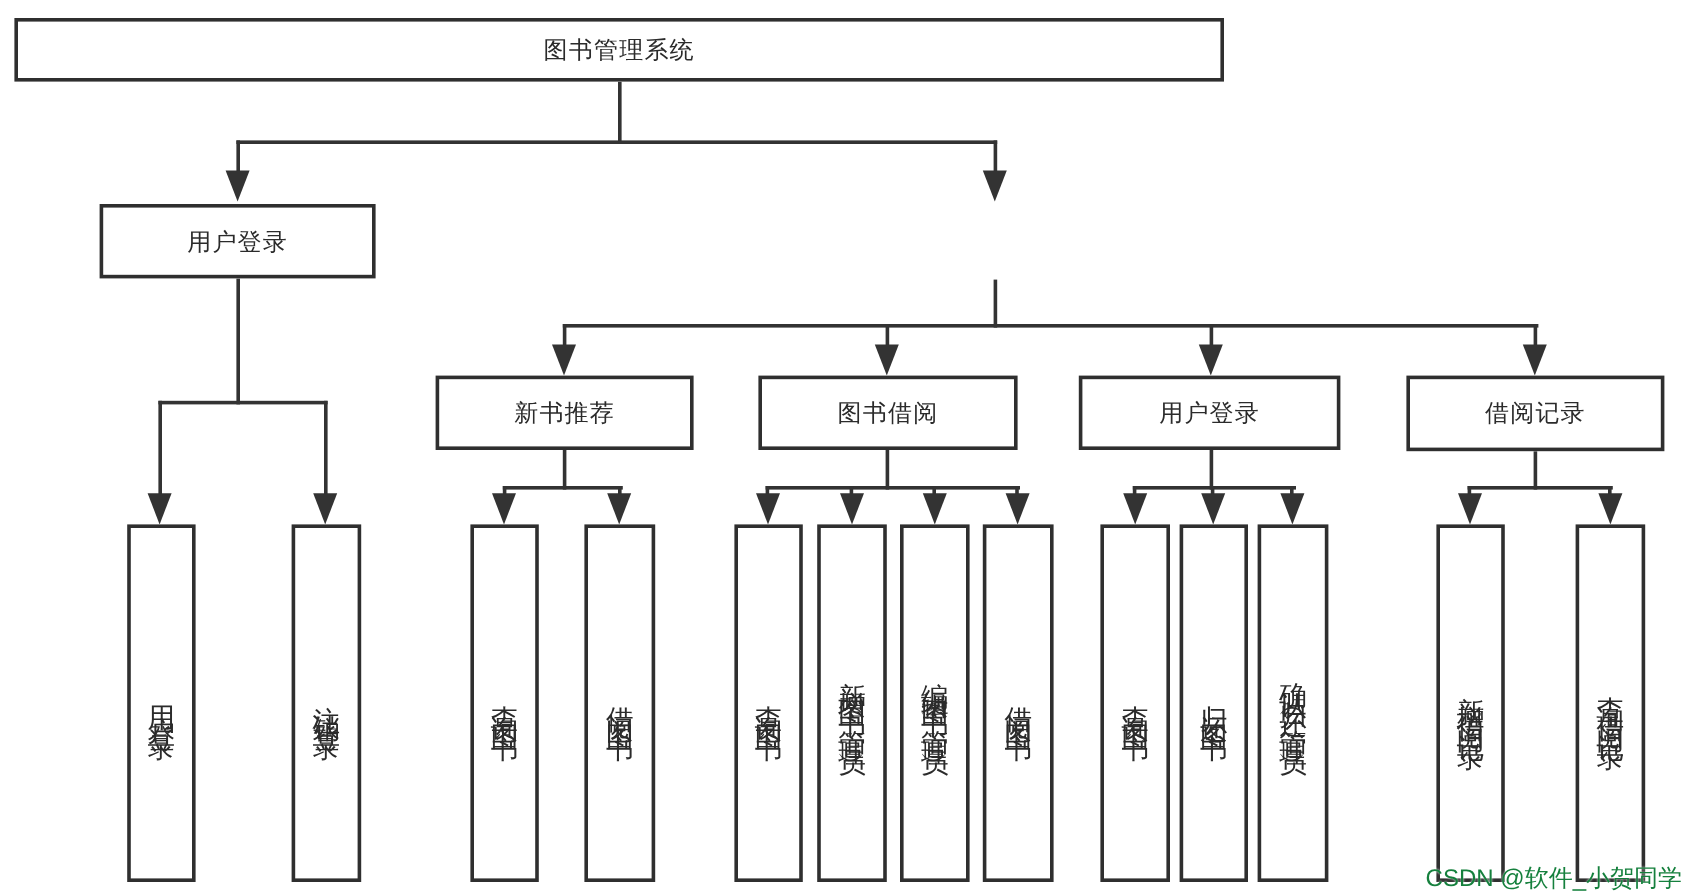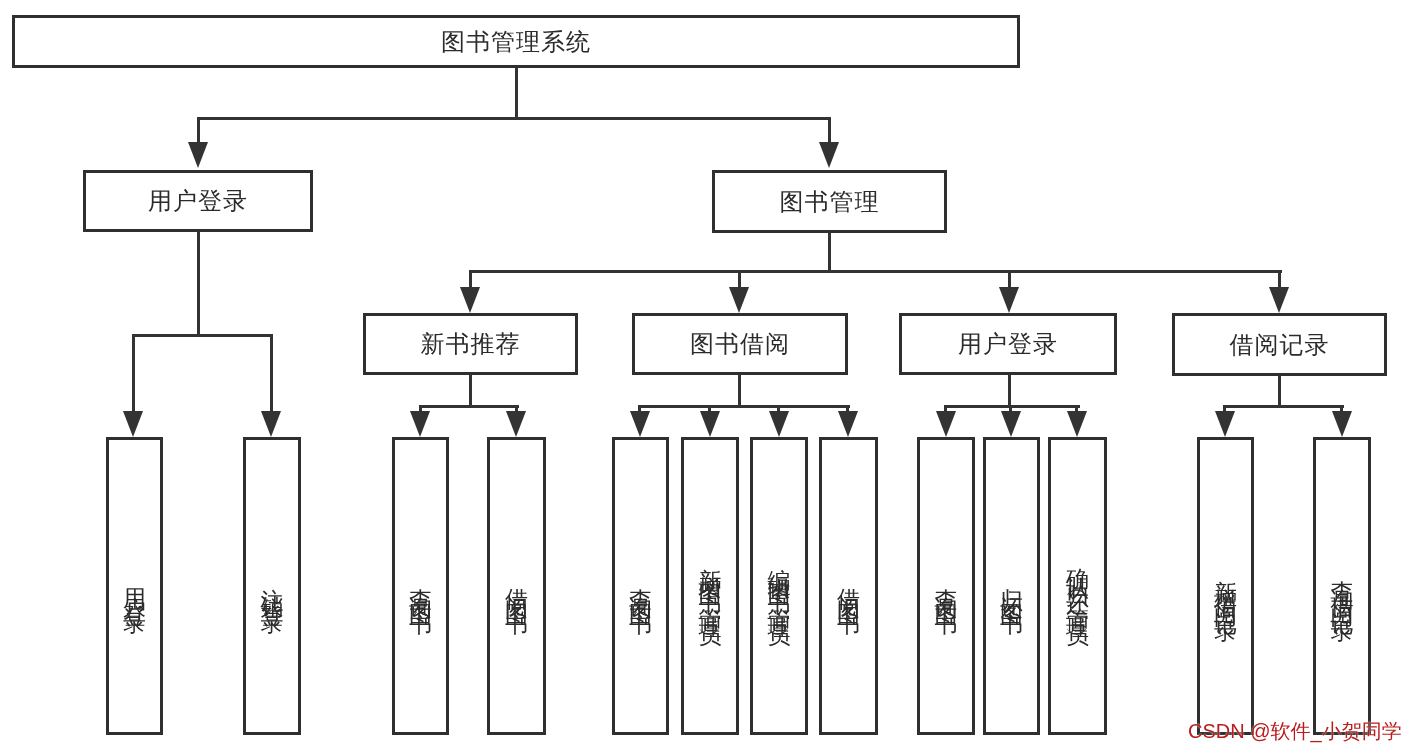--- a/index.html
+++ b/index.html
@@ -20,21 +20,21 @@
     position: absolute;
     box-sizing: border-box;
     background: #ffffff;
     border: 3px solid #2f2f2f;
     display: flex;
     align-items: center;
     justify-content: center;
     z-index: 2;
   }
   .hlabel {
-    font-size: 24px;
+    font-size: 20px;
     color: #2b2b2b;
     letter-spacing: 1px;
     white-space: nowrap;
   }
   .vbox .vlabel {
     writing-mode: vertical-rl;
     text-orientation: mixed;
     font-size: 23px;
     letter-spacing: 8px;
     color: #2b2b2b;
@@ -54,21 +54,21 @@
     border-right: 10px solid transparent;
     border-top: 26px solid #333333;
     z-index: 1;
   }
   
   #watermark {
     position: absolute;
     left: 1188px;
     top: 718px;
     font-size: 20px;
-    color: #b91c1c;
+    color: #15803d;
     text-shadow: 0 0 2px #ffffff;
     z-index: 5;
     white-space: nowrap;
   }
 </style>
 </head>
 <body>
 
 <div id="canvas">
 
@@ -78,23 +78,20 @@
 
   <div class="line" style="left:515px; top:68px; width:3px; height:52px;"></div>
   <div class="line" style="left:197px; top:117px; width:634px; height:3px;"></div>
   <div class="line" style="left:197px; top:117px; width:3px; height:28px;"></div>
   <div class="arrow" style="left:188px; top:142px;"></div>
   <div class="line" style="left:828px; top:117px; width:3px; height:28px;"></div>
   <div class="arrow" style="left:819px; top:142px;"></div>
 
   <div class="box" style="left:83px; top:170px; width:230px; height:62px;">
     <span class="hlabel">用户登录</span>
-  </div>
-  <div class="box" style="left:712px; top:170px; width:235px; height:63px;">
-    <span class="hlabel">图书管理</span>
   </div>
 
   <div class="line" style="left:197px; top:232px; width:3px; height:105px;"></div>
   <div class="line" style="left:132px; top:334px; width:141px; height:3px;"></div>
   <div class="line" style="left:132px; top:334px; width:3px; height:79px;"></div>
   <div class="arrow" style="left:123px; top:411px;"></div>
   <div class="line" style="left:270px; top:334px; width:3px; height:79px;"></div>
   <div class="arrow" style="left:261px; top:411px;"></div>
 
   <div class="line" style="left:828px; top:233px; width:3px; height:40px;"></div>

